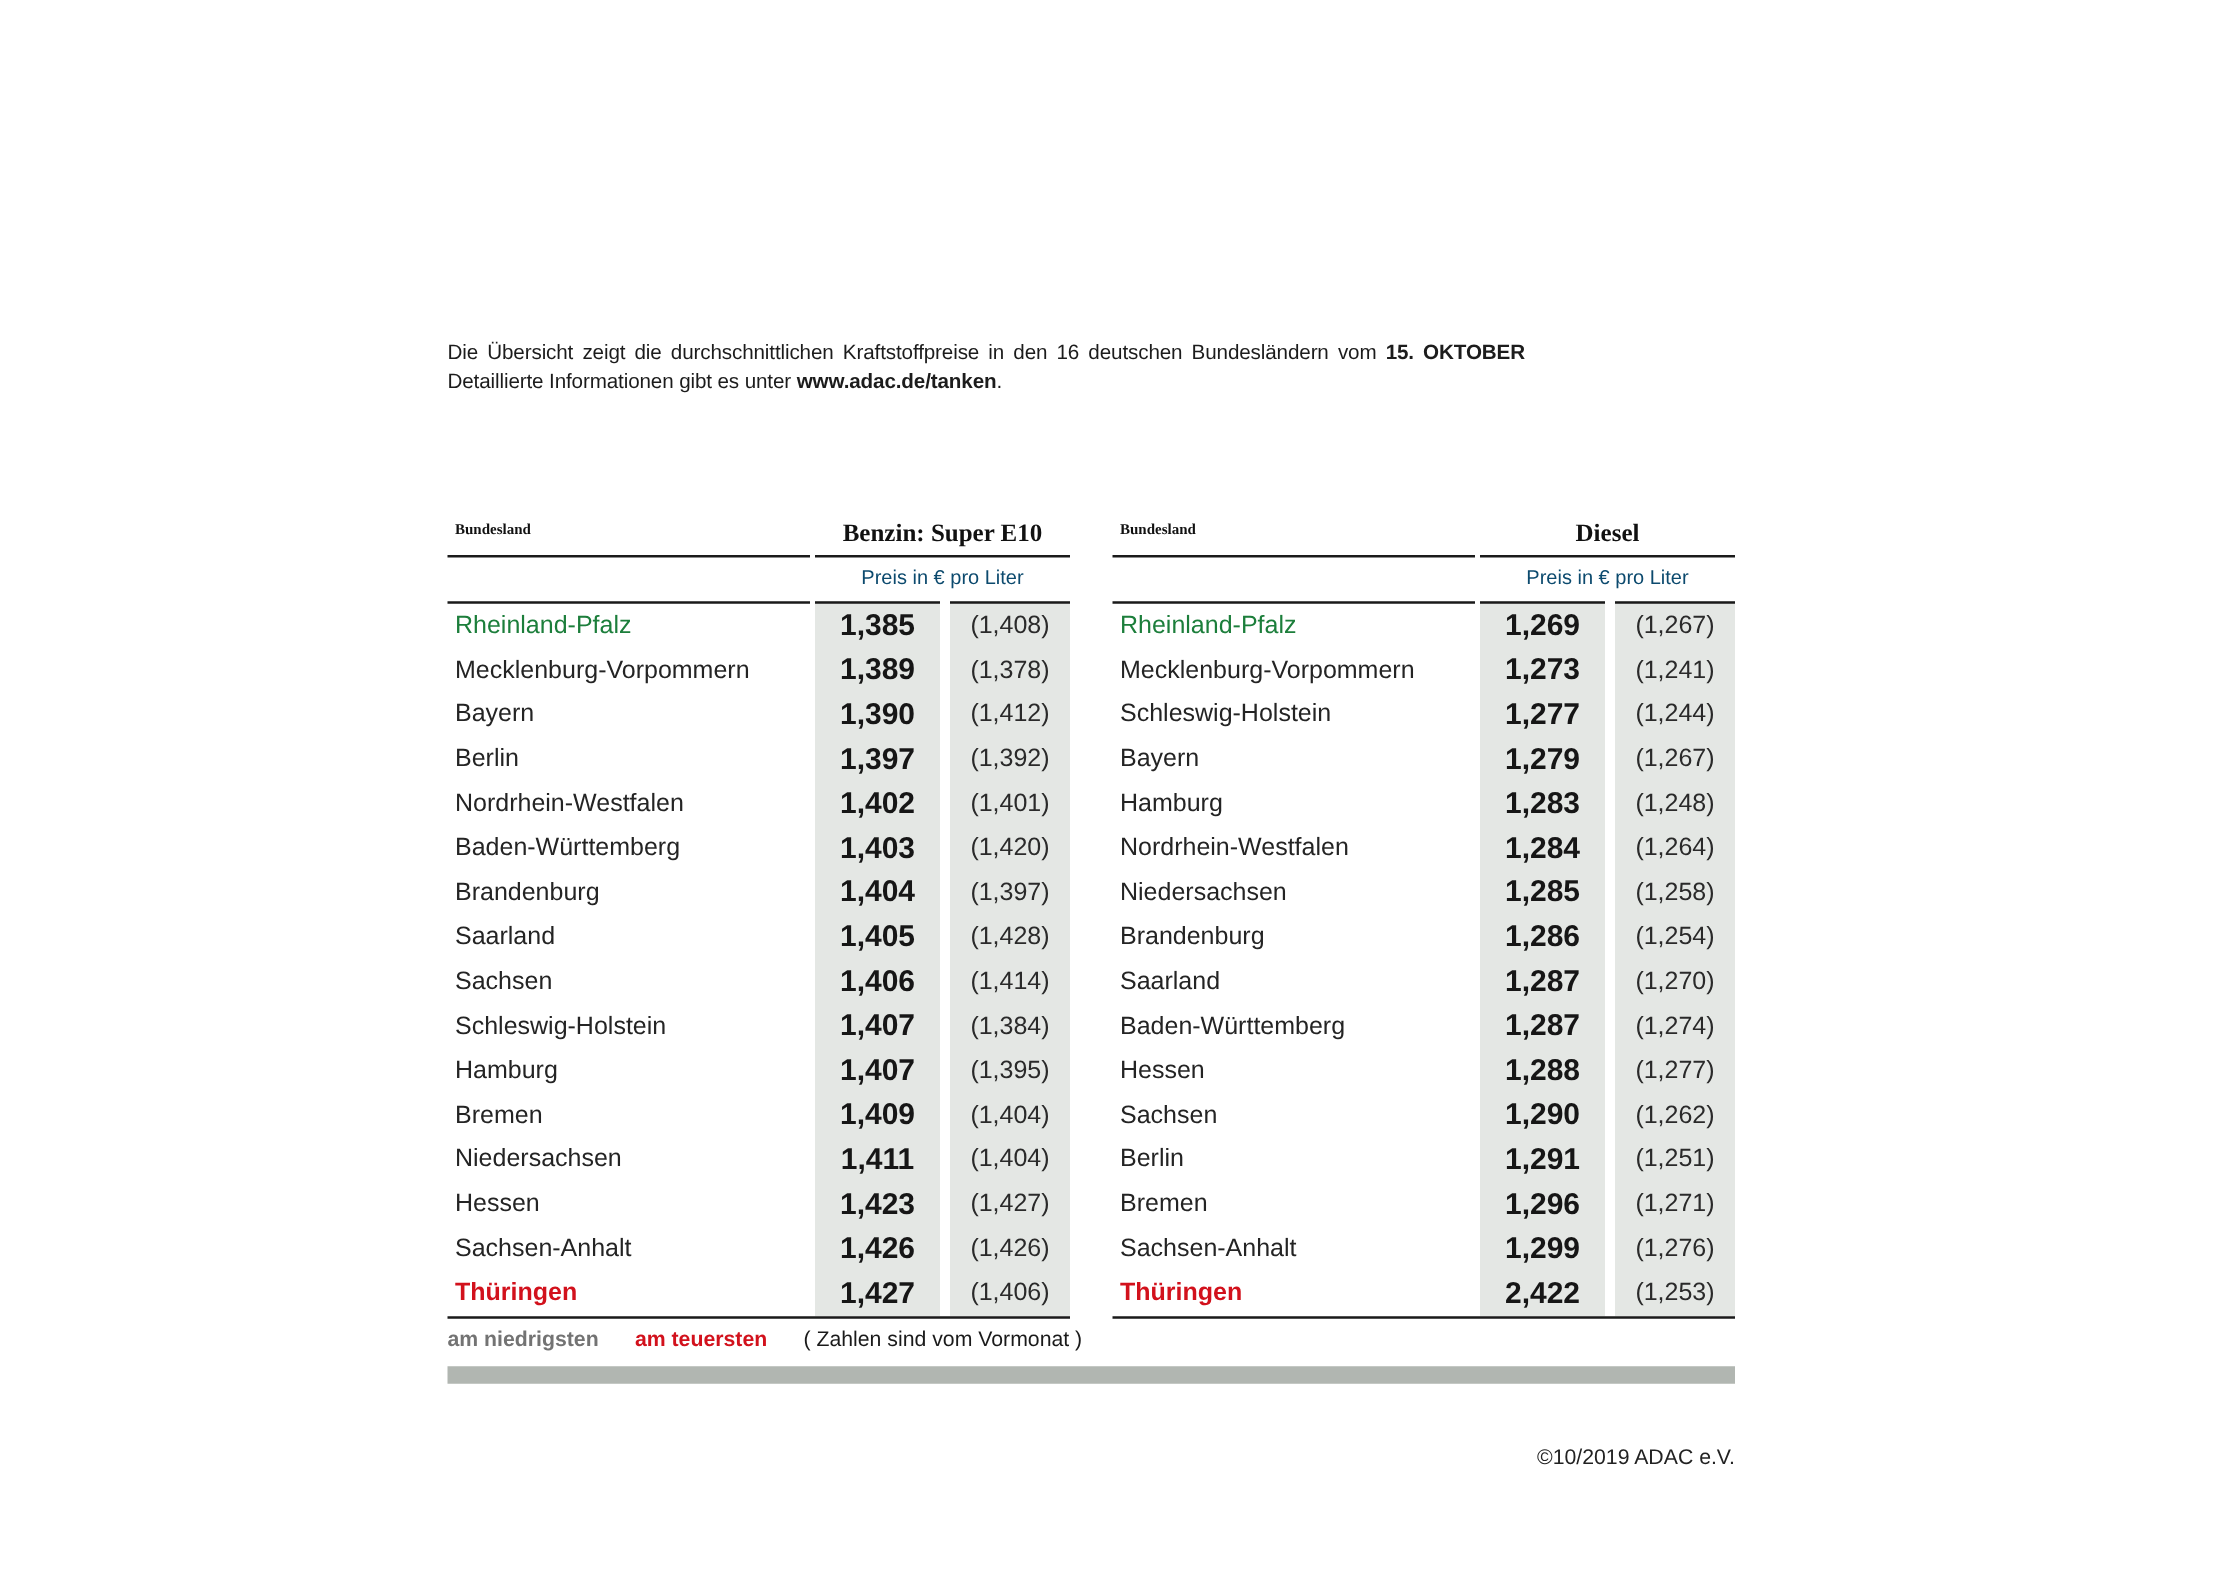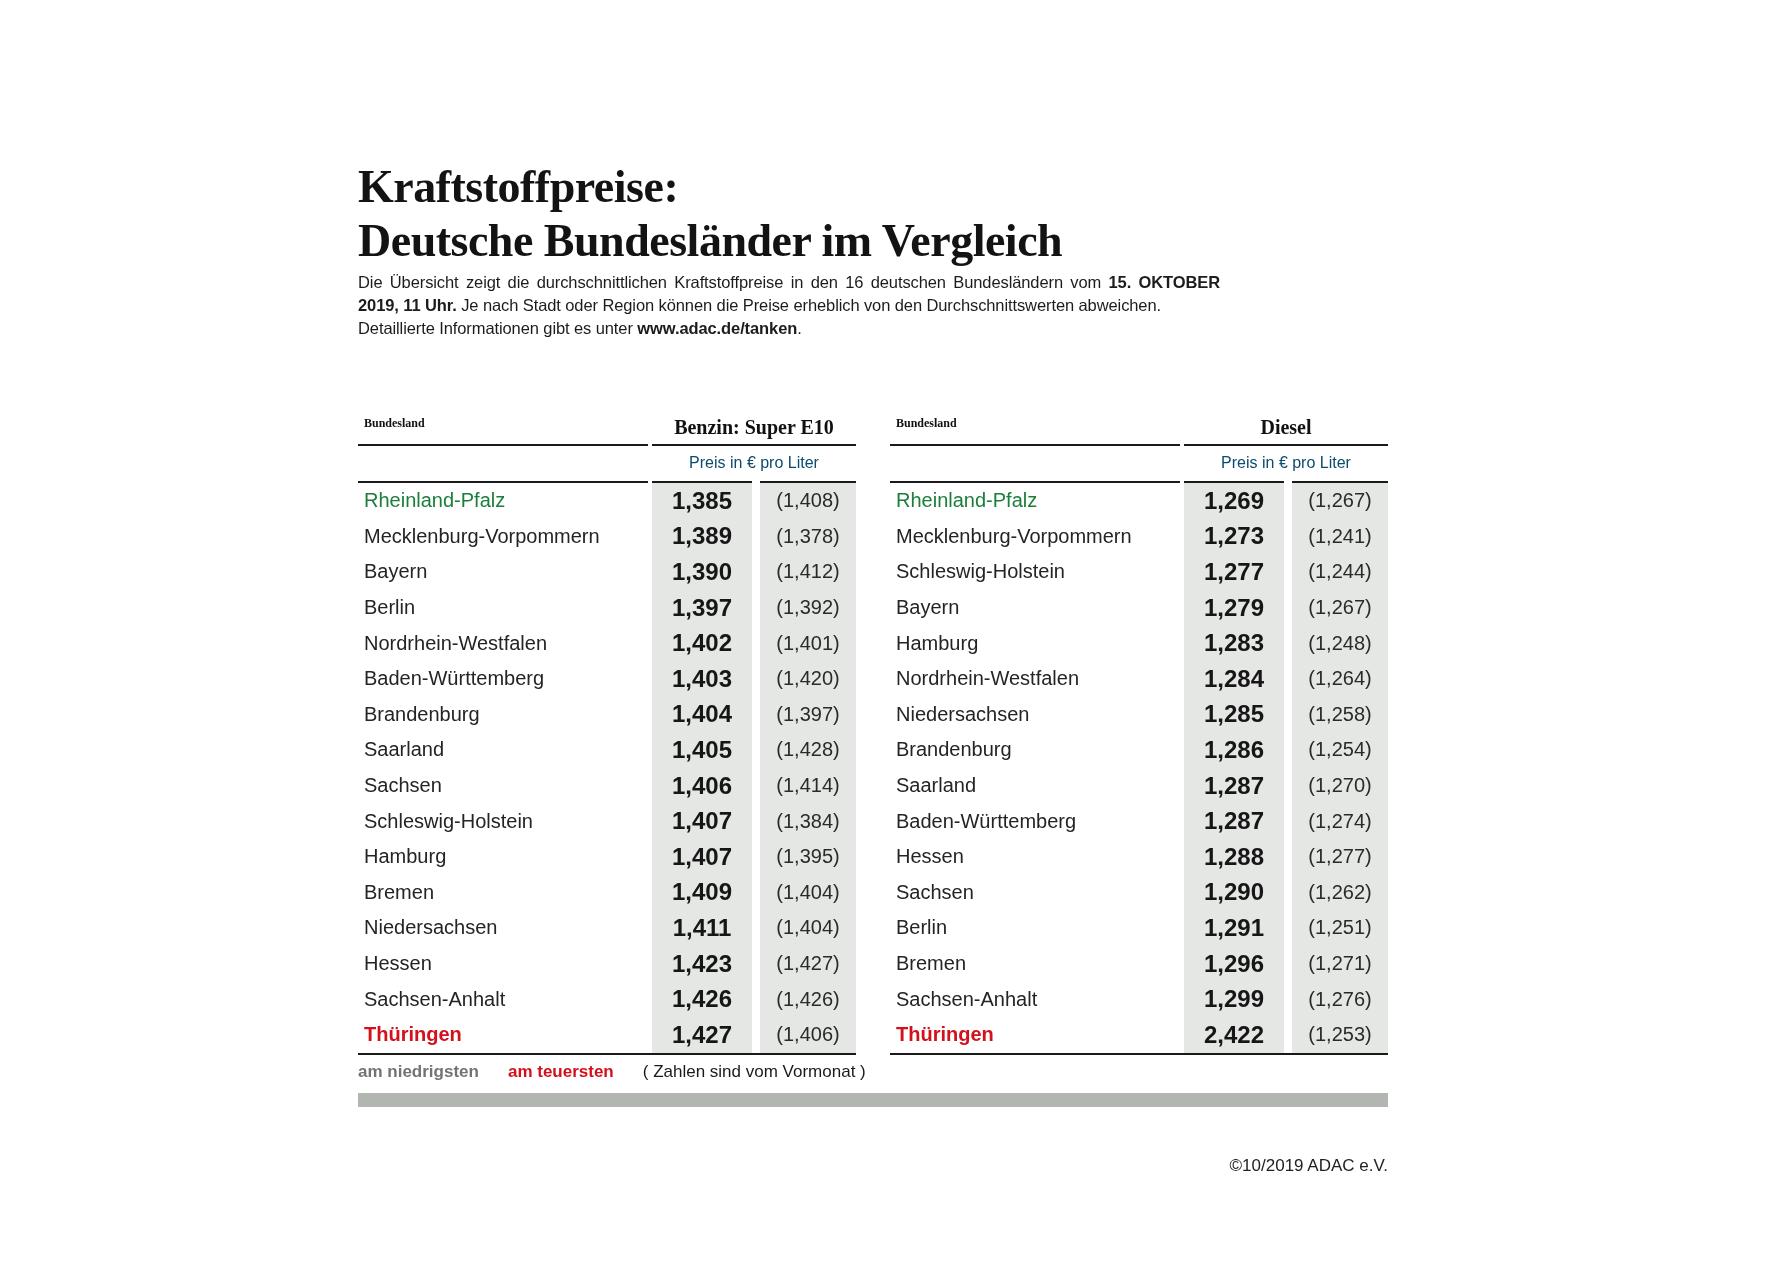--- a/index.html
+++ b/index.html
@@ -47,25 +47,24 @@
   .lg-note{color:#1a1a1a;}
   .bar{position:absolute;left:358px;top:1093px;width:1030px;height:14px;background:#b1b6b1;}
   .copyright{position:absolute;left:358px;top:1112px;width:1030px;text-align:right;
              font-size:17px;color:#222;margin-top:44px;}
 </style>
 </head>
 <body>
 
 <div class="canvas">
 
-  <h1 class="title"><span>Kraftstoffpreise:</span><br><span>Deutsche Bundesländer im Vergleich</span></h1>
+  <h1 class="title"><br></h1>
 
   <div class="intro">
       <div class="intro-line justify"><span>Die Übersicht zeigt die durchschnittlichen Kraftstoffpreise in den 16 deutschen Bundesländern vom </span><span class="b">15. OKTOBER</span></div>
-      <div class="intro-line"><span class="b">2019, 11 Uhr.</span><span> Je nach Stadt oder Region können die Preise erheblich von den Durchschnittswerten abweichen.</span></div>
       <div class="intro-line"><span>Detaillierte Informationen gibt es unter </span><span class="b">www.adac.de/tanken</span><span>.</span></div>
     </div>
 
   <div class="ftable t-left">
     <div class="th-name">Bundesland</div>
     <div class="th-fuel">Benzin: Super E10</div>
     <div class="hline hl-name"></div>
     <div class="hline hl-vals"></div>
     <div class="th-price">Preis in € pro Liter</div>
     <div class="hline2"></div>

